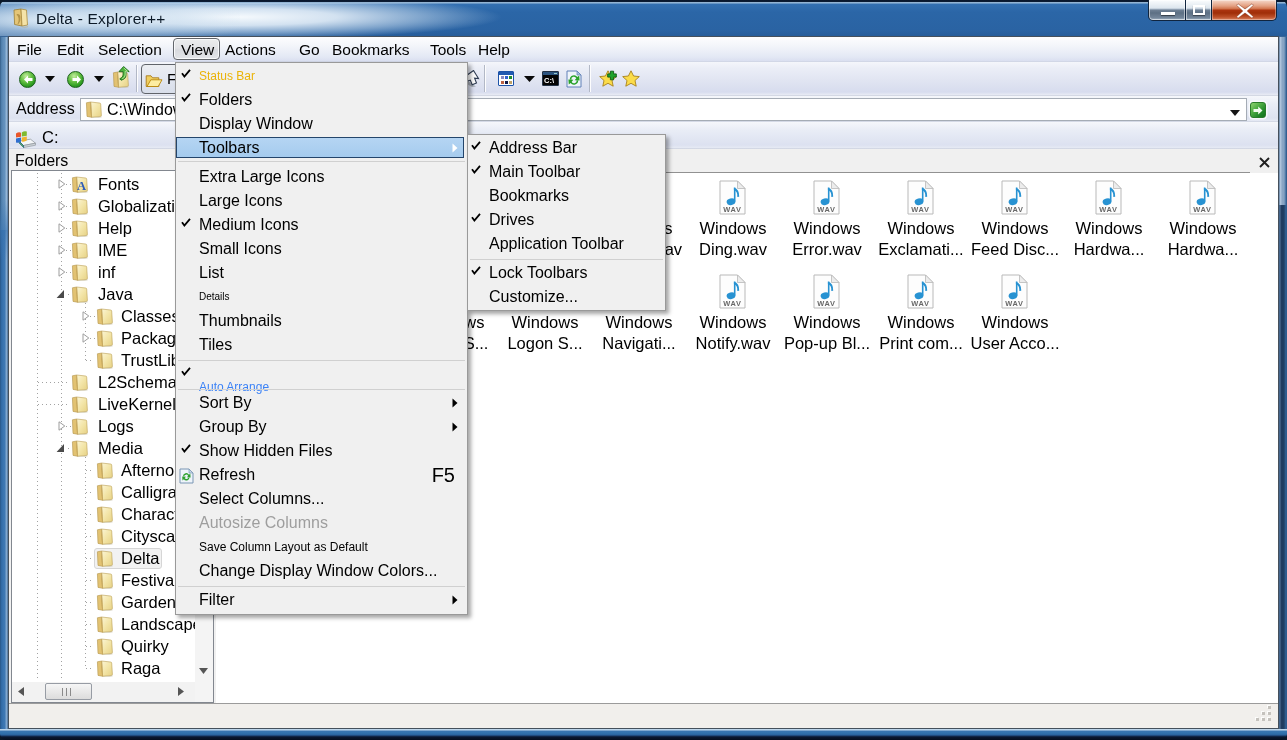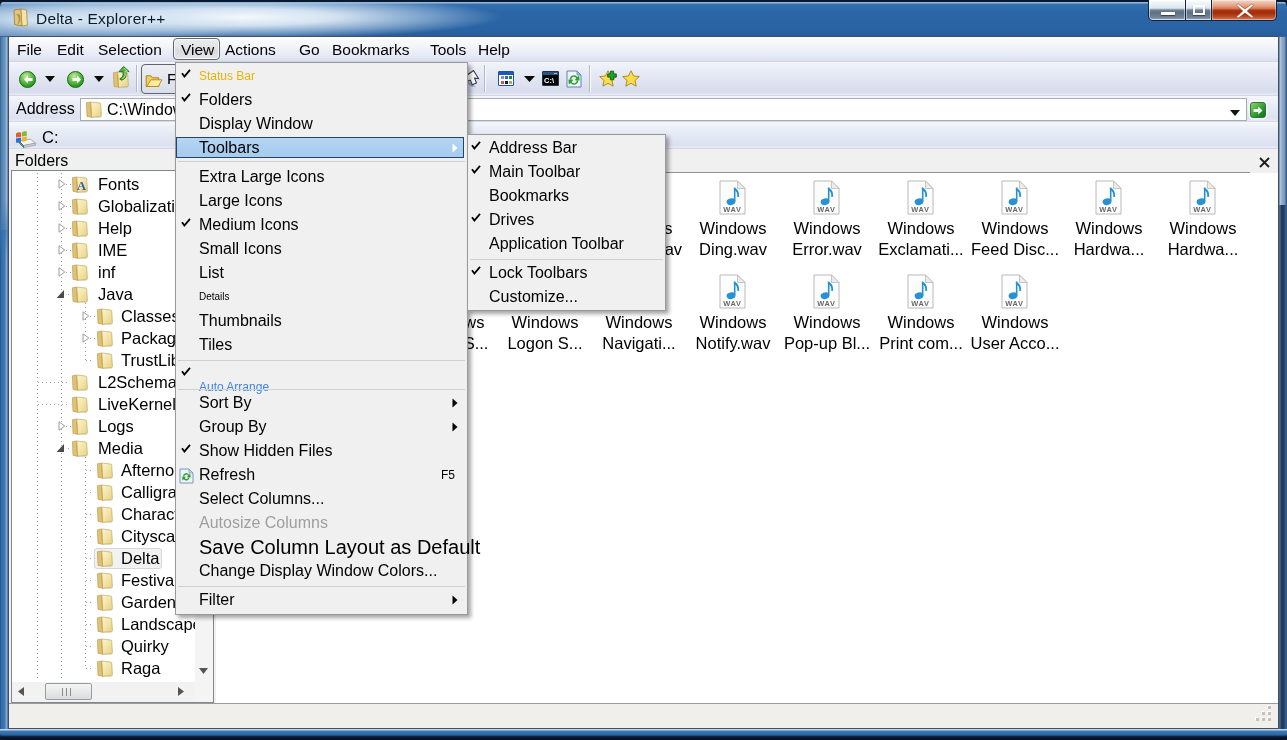--- a/index.html
+++ b/index.html
@@ -828,25 +828,25 @@
     </svg>
     <div class="a" style="left:179px;top:468px;width:15px;height:16px"><svg width="15" height="16" viewBox="0 0 15 16">
         <path d="M1 1 H10 L14 5 V15 H1 Z" fill="#eef4fa" stroke="#7a96b4"></path>
         <path d="M10 1 V5 H14 Z" fill="#c8d8e8" stroke="#7a96b4" stroke-width="0.7"></path>
         <path d="M4 8.2 A3.2 3.2 0 0 1 10 6.8 L11.3 5.6 L11.6 9.6 L7.7 9.3 L9.1 8 A2 2 0 0 0 5.2 8.6 Z" fill="#2da02d"></path>
         <path d="M10.6 9.6 A3.2 3.2 0 0 1 4.8 11.2 L3.5 12.4 L3.2 8.4 L7.1 8.7 L5.7 10 A2 2 0 0 0 9.4 9.4 Z" fill="#2da02d"></path>
       </svg></div>
     <div class="a" style="left:199px;top:463px;height:24px;line-height:24px;font-size:16px;color:#000">Refresh</div>
     <div class="a" style="right:1287px"></div>
     <div class="a" style="left:175px;top:463px;width:290px;height:24px">
-      <span style="position:absolute;right:10px;line-height:24px;font-size:12px">F5</span>
+      <span style="position:absolute;right:10px;line-height:24px;font-size:20px">F5</span>
     </div>
     <div class="a" style="left:199px;top:487px;height:24px;line-height:24px;font-size:16px;color:#000">Select Columns...</div>
     <div class="a" style="left:199px;top:511px;height:24px;line-height:24px;font-size:16px;color:#9e9e9e">Autosize Columns</div>
-    <div class="a" style="left:199px;top:535px;height:24px;line-height:24px;font-size:20px;color:#000">Save Column Layout as Default</div>
+    <div class="a" style="left:199px;top:535px;height:24px;line-height:24px;font-size:12px;color:#000">Save Column Layout as Default</div>
     <div class="a" style="left:199px;top:559px;height:24px;line-height:24px;font-size:16px;color:#000">Change Display Window Colors...</div>
     <div class="sep" style="left:178px;width:287px;top:585.5px"></div>
     <div class="a" style="left:199px;top:588px;height:24px;line-height:24px;font-size:16px;color:#000">Filter</div>
     <svg class="a" style="left:452px;top:595px" width="6" height="10" viewBox="0 0 6 10">
       <path d="M0.5 0.5 L5.5 5 L0.5 9.5 Z" fill="#000"></path>
     </svg>
     <div class="a" style="left:467px;top:134px;width:199px;height:177px;background:#f0f0f0;border:1px solid #999;box-shadow:3px 3px 4px rgba(0,0,0,0.35)"></div>
     <div class="a" style="left:489px;top:136px;height:24px;line-height:24px;font-size:16px;color:#000">Address Bar</div>
     <svg class="a" style="left:471px;top:141px" width="10" height="9" viewBox="0 0 10 9">
       <path d="M1 4.2 L3.4 7.5 L9 0.8" stroke="#000" stroke-width="1.8" fill="none"></path>

